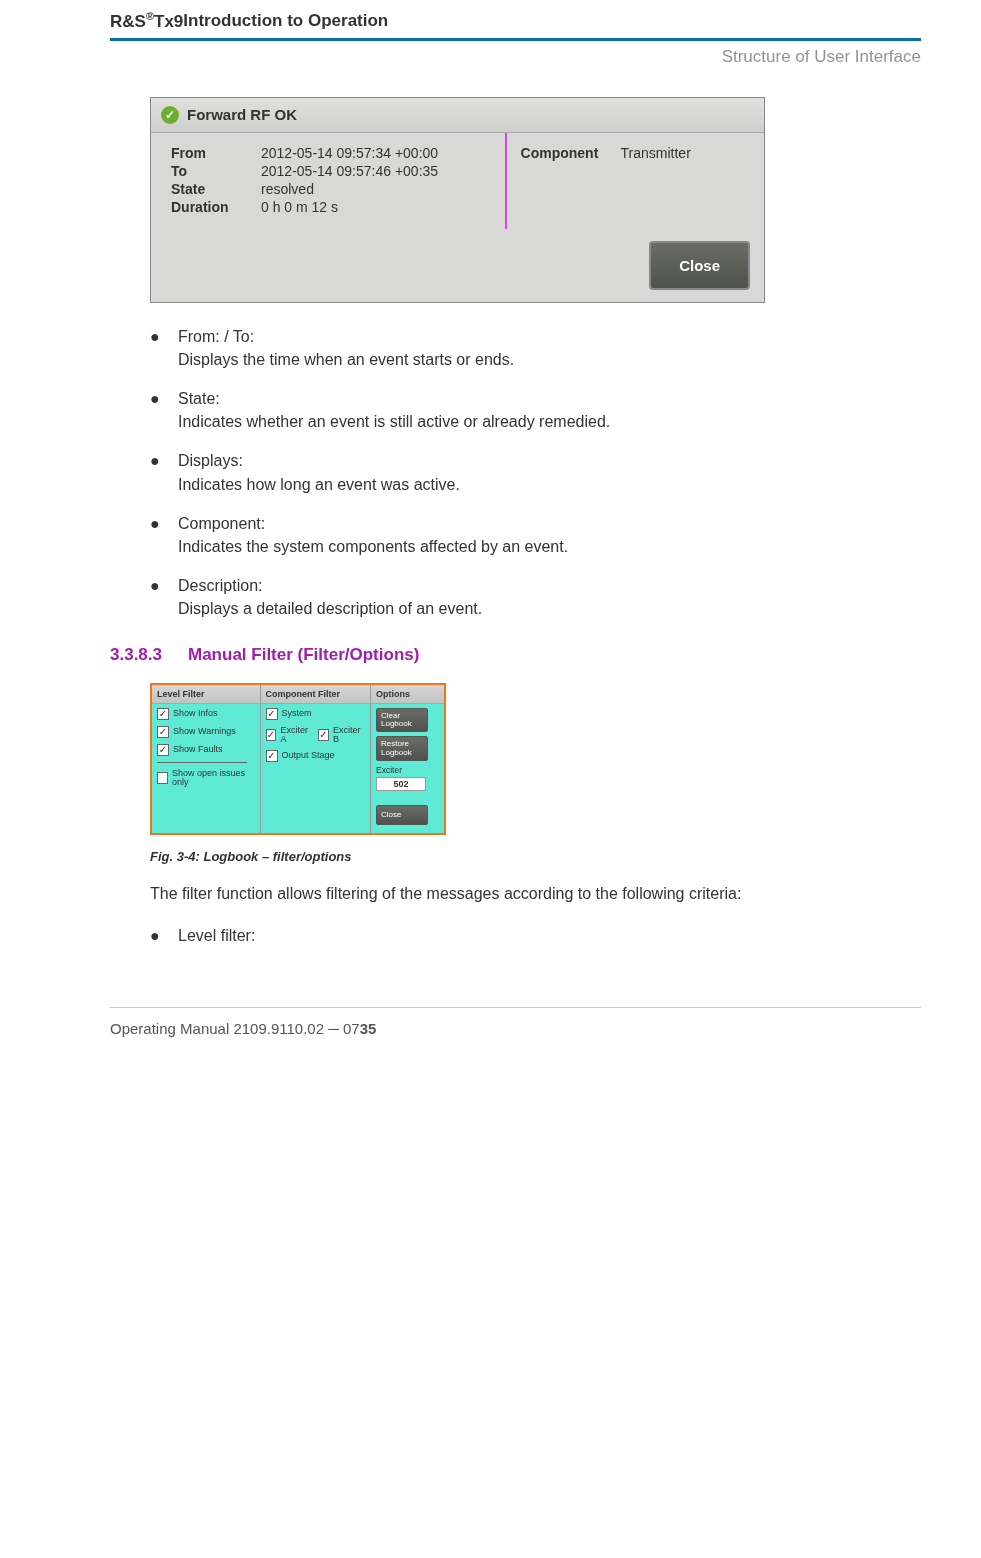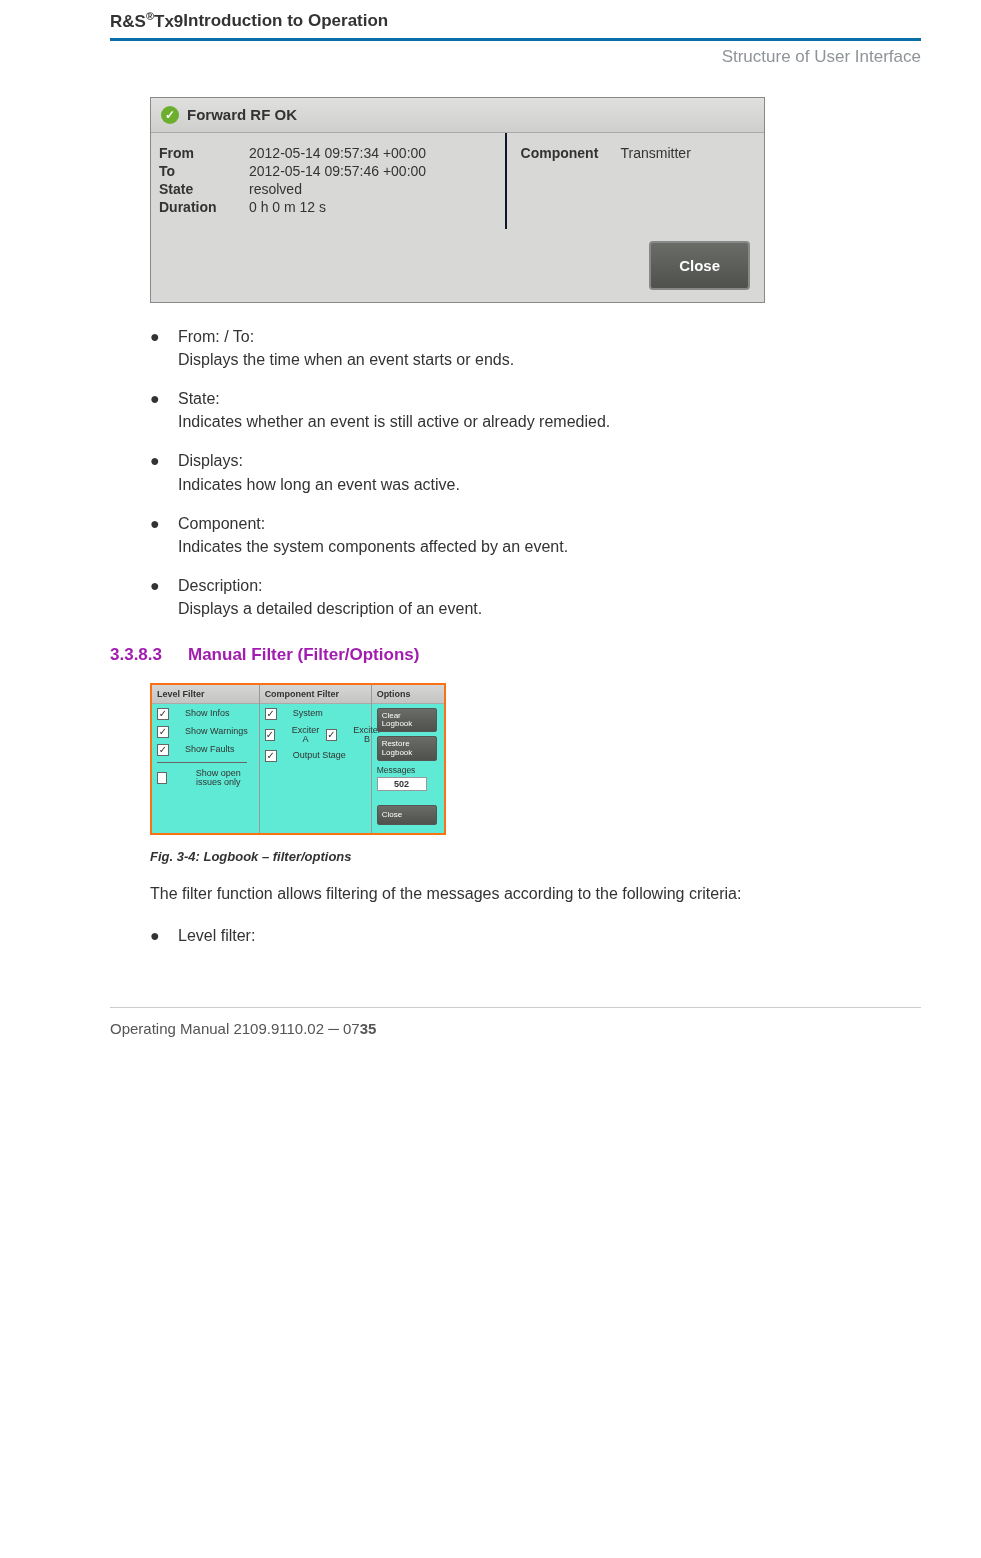--- a/index.html
+++ b/index.html
@@ -9,21 +9,21 @@
   .header-left { font-weight: bold; font-size: 17px; }
   .header-left sup { font-size: 11px; }
   .header-right { font-weight: bold; font-size: 17px; color: #333; }
   .blue-line { height: 3px; background: #0a6ea8; margin-bottom: 6px; }
   .subheader { text-align: right; color: #8f9498; font-size: 17px; margin-bottom: 30px; }
   
   .dialog1 { width: 615px; margin-left: 40px; border: 1px solid #888; background: #d8d9d6; font-family: Verdana, Arial, sans-serif; }
   .dialog1-title { background: linear-gradient(#e0e1de,#cfd0cd); padding: 8px 10px; font-weight: bold; font-size: 15px; border-bottom: 1px solid #aaa; display:flex; align-items:center; gap:8px;}
   .ok-icon { width:18px; height:18px; background:#6cae2e; border-radius:50%; display:inline-flex; align-items:center; justify-content:center; color:#fff; font-size:12px; font-weight:bold;}
   .dialog1-cols { display:flex; }
-  .col-left { width: 58%; padding: 12px 8px; border-right: 2px solid #0f172a;}
+  .col-left { width: 58%; padding: 12px 20px; border-right: 2px solid #d946ef;}
   .col-right { width: 42%; padding: 12px 14px; }
   .kv-row { display: flex; font-size: 14px; margin-bottom: 2px; }
   .kv-label { font-weight: bold; width: 90px; }
   .kv-value { flex:1; }
   .dialog1-desc-sec { border-top: 2px solid #aaa; padding: 10px 14px 0; }
   .desc-label { font-weight: bold; font-size:14px; margin-bottom:4px; }
   .desc-text { font-size:14px; margin-bottom: 150px; }
   .dialog1-footer { display:flex; justify-content:flex-end; padding: 12px 14px; background:#d8d9d6;}
   .close-btn { background: linear-gradient(#6a6c68,#4f514d); color:#fff; border: 2px solid #888; border-radius:4px; padding: 14px 28px; font-size:15px; font-weight:bold; cursor:pointer;}
   
@@ -36,27 +36,27 @@
   
   .dialog2 { width: 296px; margin-left: 40px; border: 2px solid #f97316; background:#5eead4; font-size:9px; font-family: Arial, sans-serif; }
   .d2-head { display:flex; }
   .d2-col { border-right:1px solid #999; }
   .d2-col:last-child { border-right:none; }
   .d2-col.lf { width: 110px; }
   .d2-col.cf { width: 112px; }
   .d2-col.op { width: 74px; }
   .d2-title { font-weight:bold; padding:4px 5px; background: linear-gradient(#d6d7d4,#c4c5c2); border-bottom:1px solid #aaa;}
   .d2-body { padding: 4px 5px; }
-  .d2-item { display:flex; align-items:center; gap:16px; margin-bottom:6px; line-height:1.0;text-align:center;}
+  .d2-item { display:flex; align-items:center; gap:4px; margin-bottom:6px; line-height:1.0;}
   .d2-check { width:12px; height:12px; border:1px solid #666; background:#fff; display:inline-flex; align-items:center; justify-content:center; font-size:10px; }
   .d2-check.ck::after { content:"✓"; font-size:10px; color:#333; }
   .d2-check.un::after { content:""; }
   .d2-row2 { display:flex; gap:6px; }
   .d2-sep { border-top:1px solid #666; margin: 4px 0 6px; width:90px;}
-  .d2-btn { display:block; width:60px; background: linear-gradient(#6a6c68,#4f514d); color:#fff; border:1px solid #555; border-radius:2px; padding: 3px 4px; font-size:8px; margin-bottom:4px; text-align:left; line-height:1.05;}
+  .d2-btn { display:block; width:52px; background: linear-gradient(#6a6c68,#4f514d); color:#fff; border:1px solid #555; border-radius:2px; padding: 3px 4px; font-size:8px; margin-bottom:4px; text-align:left; line-height:1.05;}
   .d2-btn.close2 { margin-top: 14px; padding:5px 4px;}
   .d2-msg-label { font-size:8.5px; margin: 2px 0 2px;}
   .d2-msg-box { background:#fff; border:1px solid #999; width:50px; text-align:center; font-weight:bold; font-size:9px; padding:1px 0;}
   
   .fig-caption { font-style: italic; font-weight: bold; font-size: 13px; margin: 14px 0 18px 40px; color:#333;}
   .para { font-size:16px; margin: 0 0 18px 40px; line-height:1.45;}
   
   .footer-line { border-top:1px solid #ccc; margin-top: 60px; padding: 12px 0 0; display:flex; font-size:15px; color:#555;}
   .footer-right { font-weight:bold; }
 </style>
@@ -77,21 +77,21 @@
       <span>Forward RF OK</span>
     </div>
     <div class="dialog1-cols">
       <div class="col-left">
         <div class="kv-row">
             <div class="kv-label">From</div>
             <div class="kv-value">2012-05-14 09:57:34 +00:00</div>
           </div>
         <div class="kv-row">
             <div class="kv-label">To</div>
-            <div class="kv-value">2012-05-14 09:57:46 +00:00</div>
+            <div class="kv-value">2012-05-14 09:57:46 +00:35</div>
           </div>
         <div class="kv-row">
             <div class="kv-label">State</div>
             <div class="kv-value">resolved</div>
           </div>
         <div class="kv-row">
             <div class="kv-label">Duration</div>
             <div class="kv-value">0 h 0 m 12 s</div>
           </div>
       </div>
@@ -180,21 +180,21 @@
               <span class="d2-check ck"></span>
               <span>Output Stage</span>
             </div>
         </div>
       </div>
       <div class="d2-col op">
         <div class="d2-title">Options</div>
         <div class="d2-body">
           <button class="d2-btn">Clear Logbook</button>
           <button class="d2-btn">Restore Logbook</button>
-          <div class="d2-msg-label">Messages</div>
+          <div class="d2-msg-label">Exciter</div>
           <div class="d2-msg-box">502</div>
           <button class="d2-btn close2">Close</button>
         </div>
       </div>
     </div>
   </div>
 
   <div class="fig-caption">Fig. 3-4: Logbook – filter/options</div>
   <div class="para">The filter function allows filtering of the messages according to the following criteria:</div>
 

